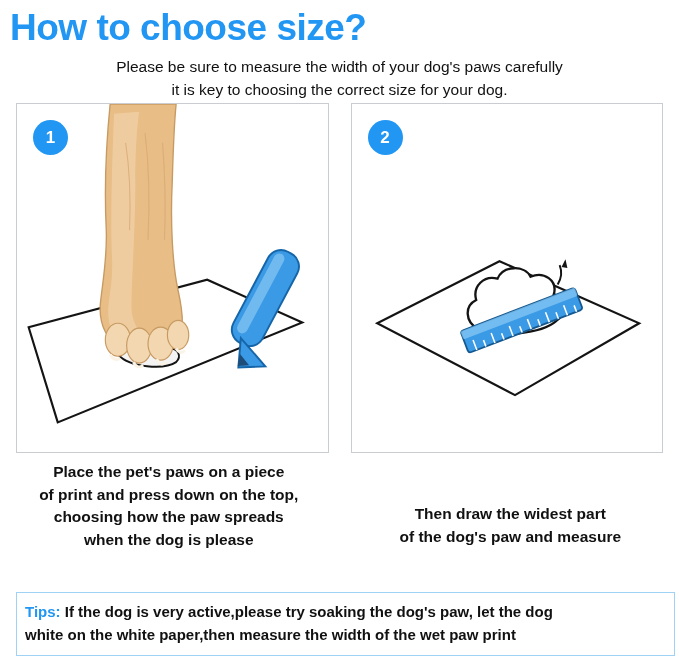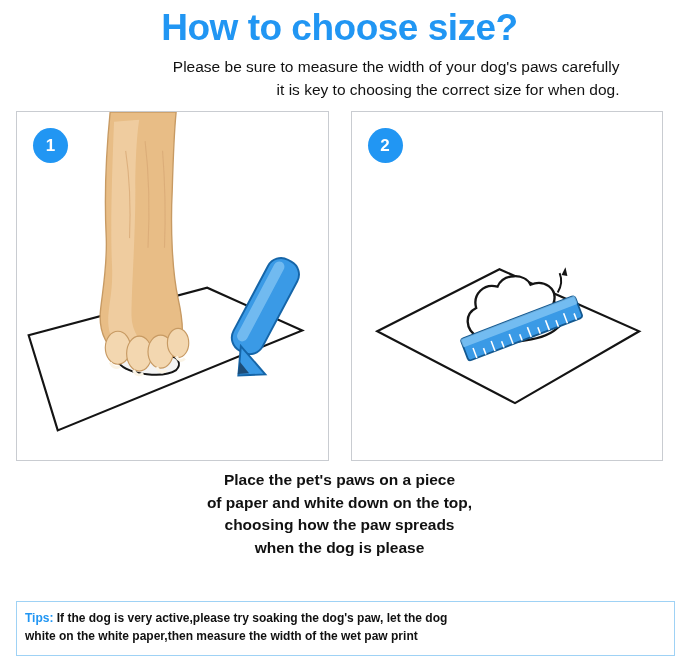--- a/index.html
+++ b/index.html
@@ -12,34 +12,34 @@
     color: #1a1a1a;
     overflow: hidden;
   }
   .page {
     position: relative;
     width: 679px;
     height: 656px;
     padding: 0 10px;
   }
   .title {
-    text-align: center;
+    text-align: left;
     color: #2196f3;
     font-size: 37px;
     font-weight: bold;
     letter-spacing: -0.5px;
     margin: 8px 0 6px 0;
     line-height: 1.1;
   }
   .subtitle {
-    text-align: right;
+    text-align: center;
     font-size: 15.5px;
     line-height: 1.5;
     color: #111;
-    margin: 0 auto 10px auto;
+    margin: 0 auto 2px auto;
     width: 560px;
   }
   .panels {
     display: flex;
     gap: 22px;
     padding: 0 6px;
   }
   .panel {
     position: relative;
     flex: 1 1 0;
@@ -81,40 +81,40 @@
     line-height: 1.45;
     color: #111;
   }
   .tips {
     position: absolute;
     left: 16px;
     right: 4px;
     bottom: 8px;
     border: 1px solid #9fd2f5;
     padding: 7px 8px 9px 8px;
-    font-size: 12px;
+    font-size: 15px;
     line-height: 1.55;
     color: #111;
   }
   .tips-label {
     color: #2196f3;
     font-weight: bold;
   }
   .tips-text { font-weight: bold; }
 </style>
 </head>
 <body>
 
 <div class="page">
 
   <div class="title">How to choose size?</div>
 
   <div class="subtitle">
     <div>Please be sure to measure the width of your dog's paws carefully</div>
-    <div>it is key to choosing the correct size for when dog.</div>
+    <div>it is key to choosing the correct size for your dog.</div>
   </div>
 
   <div class="panels">
 
     <div class="panel">
       <div class="badge">1</div>
       <svg class="panel-art" viewBox="0 0 320 350">
 
         <g>
           <polygon points="42,345 12,245 196,195 294,240" fill="#ffffff" stroke="#141414" stroke-width="2.2" transform="translate(0,-10) scale(1,0.98)"></polygon>
@@ -196,23 +196,27 @@
             </g>
           </g>
         </g>
       </svg>
     </div>
   </div>
 
   <div class="captions">
     <div class="caption">
       <div>Place the pet's paws on a piece</div>
-      <div>of paper and white down on the top,</div>
+      <div>of print and press down on the top,</div>
       <div>choosing how the paw spreads</div>
       <div>when the dog is please</div>
+    </div>
+    <div class="caption" style="padding-top:42px;">
+      <div>Then draw the widest part</div>
+      <div>of the dog's paw and measure</div>
     </div>
   </div>
 
   <div class="tips">
     <div>
       <span class="tips-label">Tips:</span><span class="tips-text"> If the dog is very active,please try soaking the dog's paw,  let the dog</span>
     </div>
     <div class="tips-text">white on the white paper,then measure the width of the wet paw print</div>
   </div>
 

